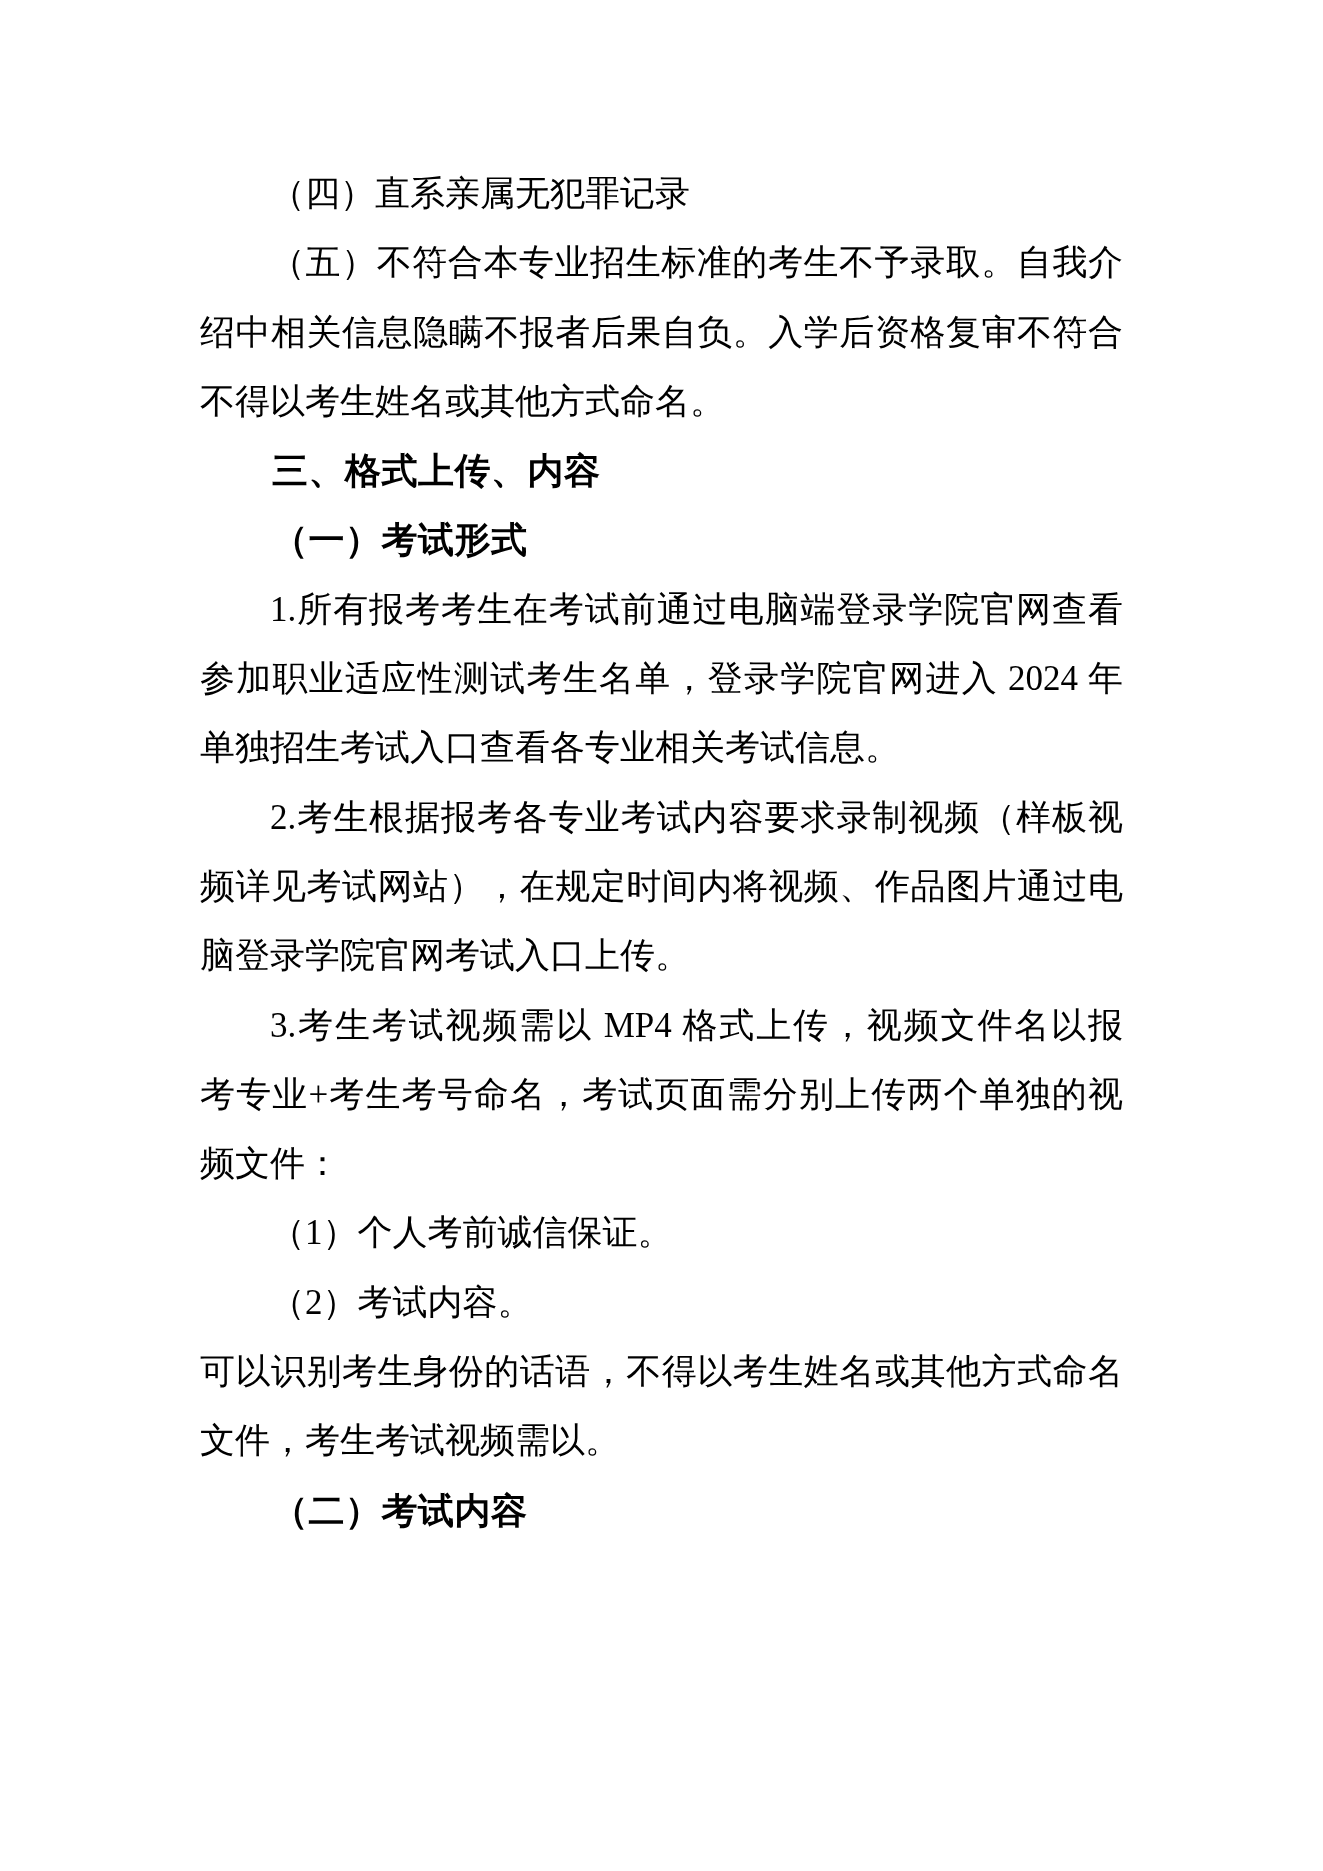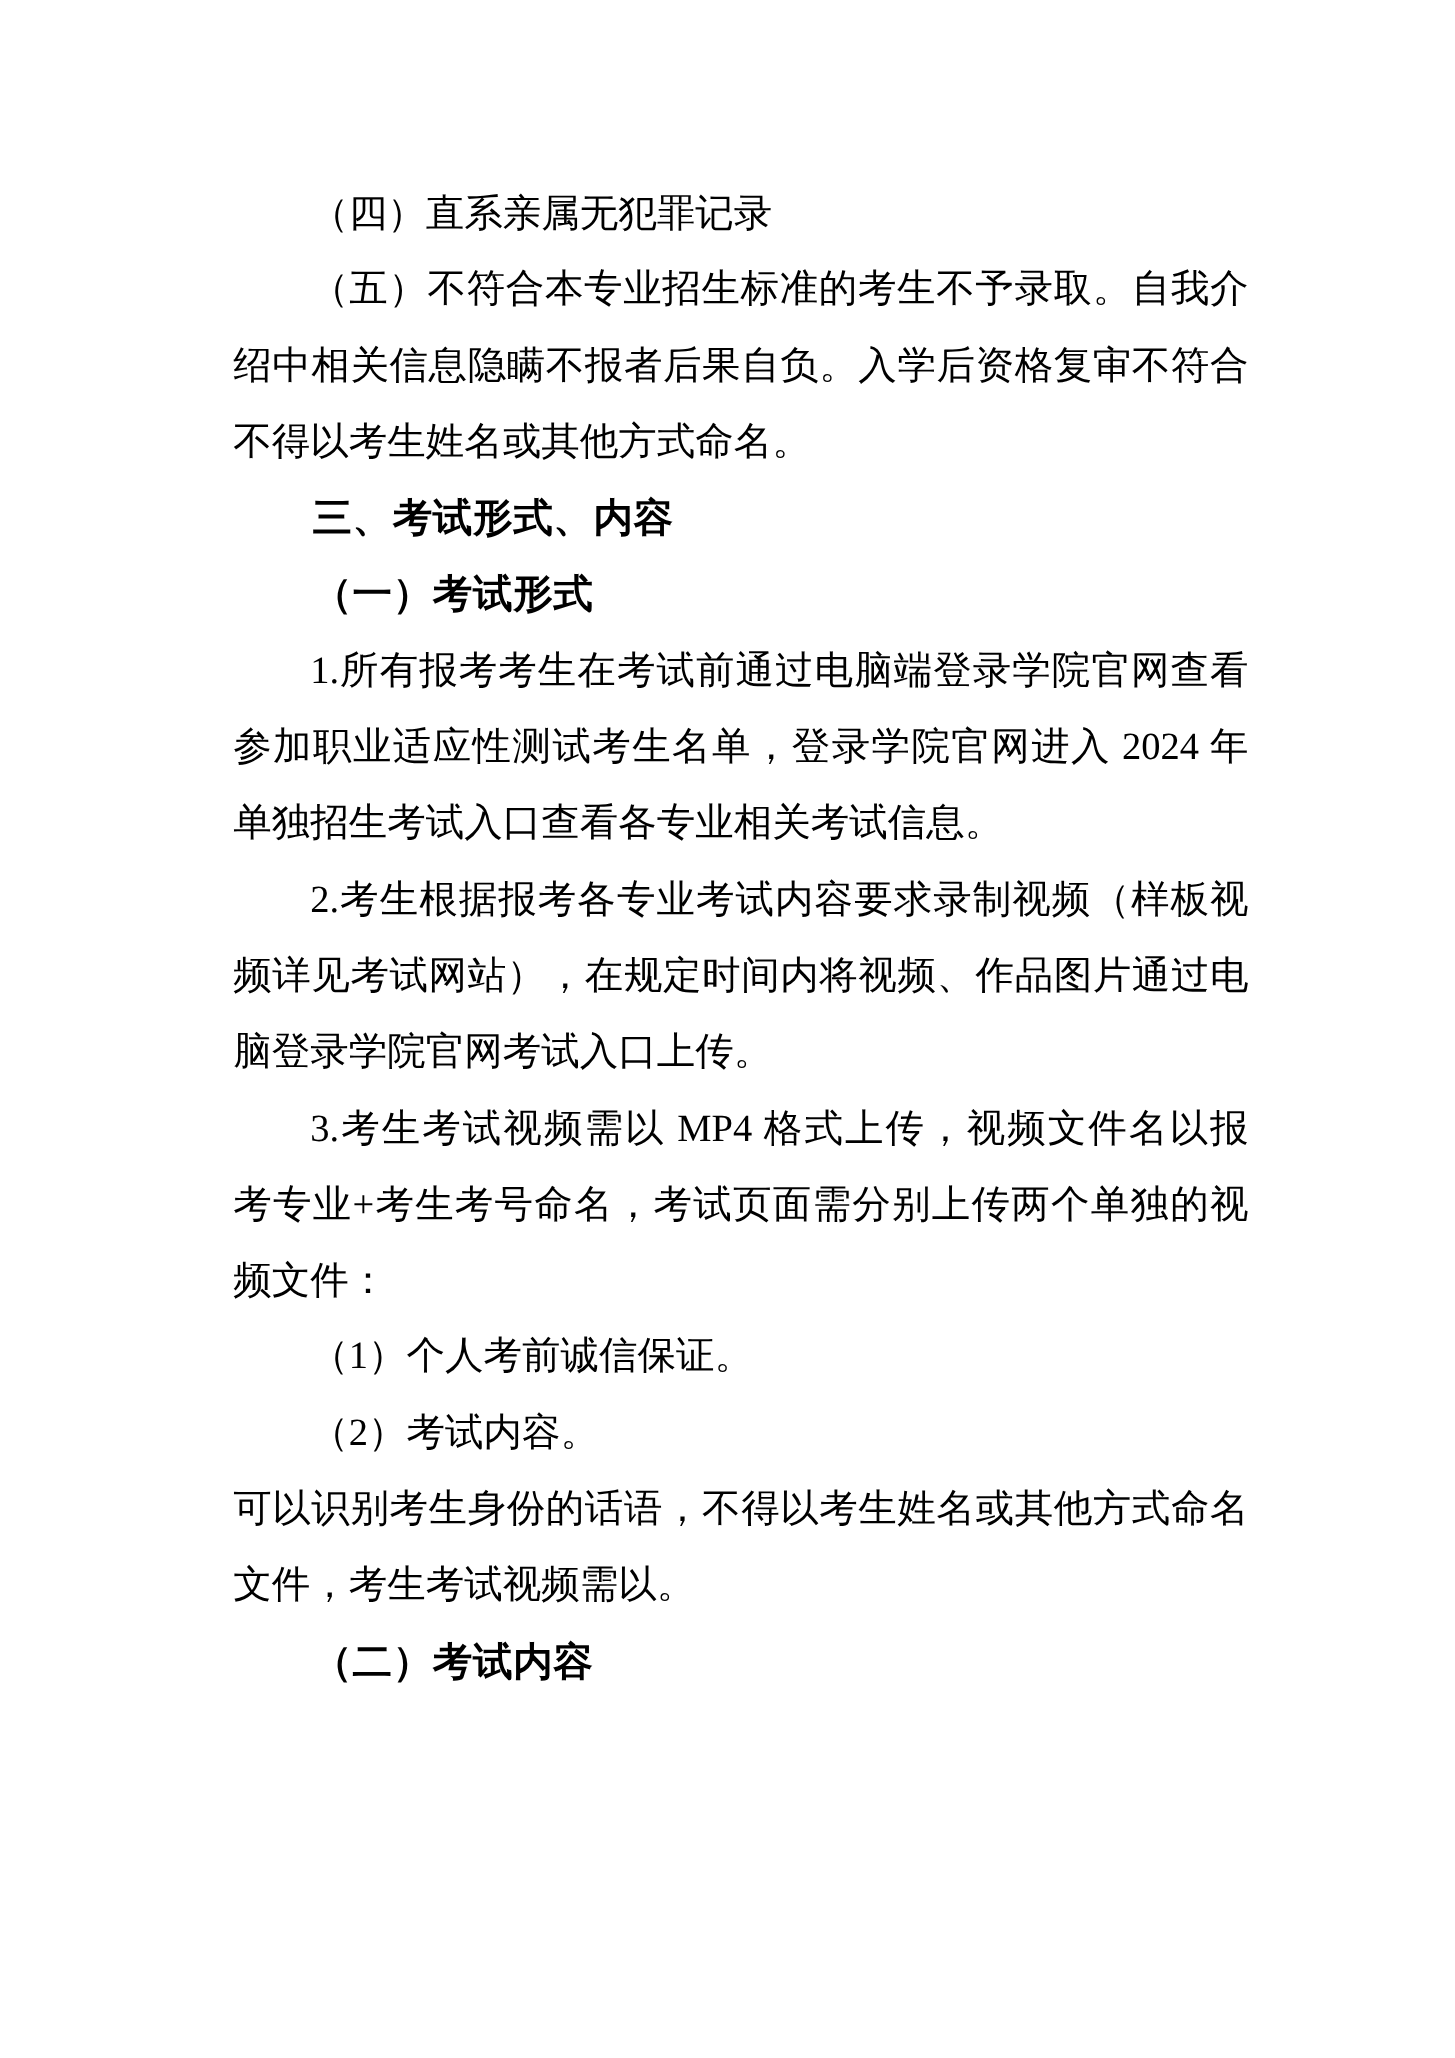--- a/index.html
+++ b/index.html
@@ -10,21 +10,21 @@
   .page {
     position: relative;
     width: 1323px;
     height: 1871px;
     background: #ffffff;
     color: #000000;
     overflow: hidden;
   }
   .text-block {
     position: absolute;
-    left: 212px;
+    left: 200px;
     top: 159px;
     width: 923px;
   }
   .para {
     margin: 0;
     padding: 0;
   }
   .line {
     height: 69.3px;
     line-height: 69.3px;
@@ -59,21 +59,21 @@
   <div class="text-block">
       <div class="para">
         <div class="line body-line indent">（四）直系亲属无犯罪记录</div>
       </div>
       <div class="para">
         <div class="line body-line indent justify">（五）不符合本专业招生标准的考生不予录取。自我介</div>
         <div class="line body-line justify">绍中相关信息隐瞒不报者后果自负。入学后资格复审不符合</div>
         <div class="line body-line">不得以考生姓名或其他方式命名。</div>
       </div>
       <div class="para">
-        <div class="line heading-line indent">三、考试形式、内容</div>
+        <div class="line heading-line indent">三、格式上传、内容</div>
       </div>
       <div class="para">
         <div class="line heading-line indent">（一）考试形式</div>
       </div>
       <div class="para">
         <div class="line body-line indent justify">1.所有报考考生在考试前通过电脑端登录学院官网查看</div>
         <div class="line body-line justify">参加职业适应性测试考生名单，登录学院官网进入 2024 年</div>
         <div class="line body-line">单独招生考试入口查看各专业相关考试信息。</div>
       </div>
       <div class="para">

